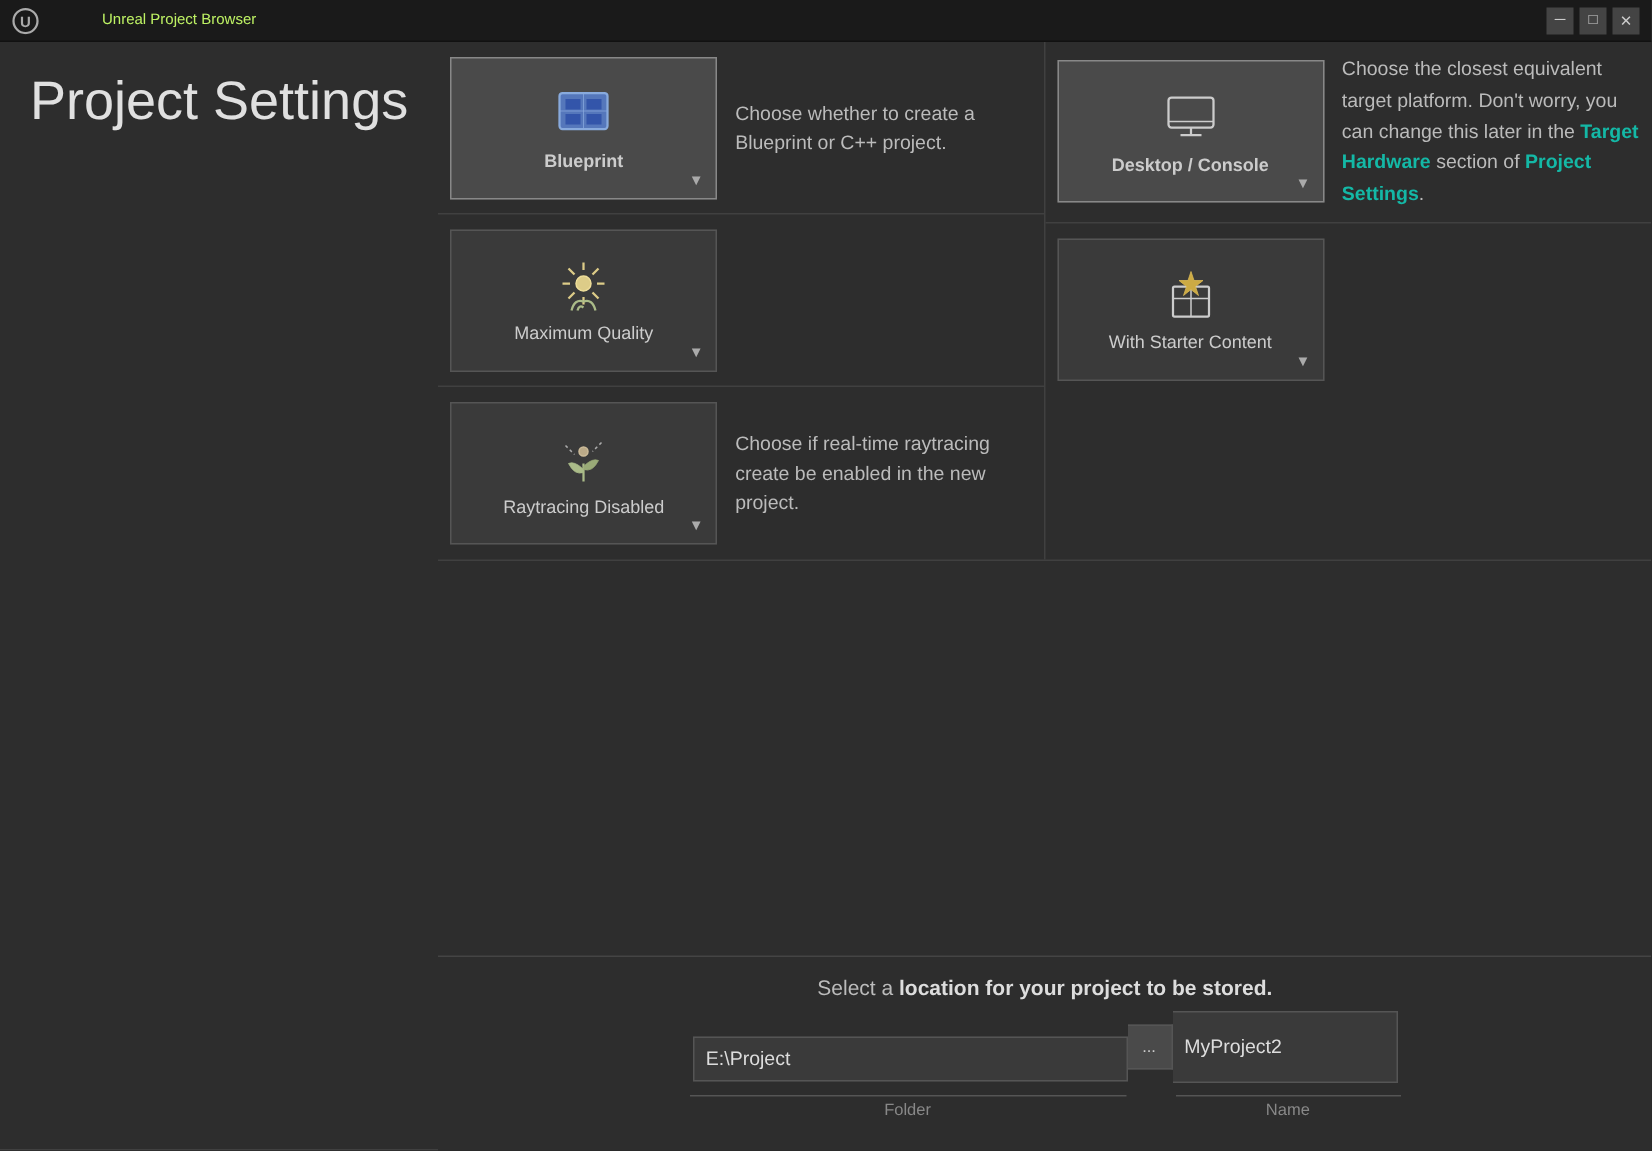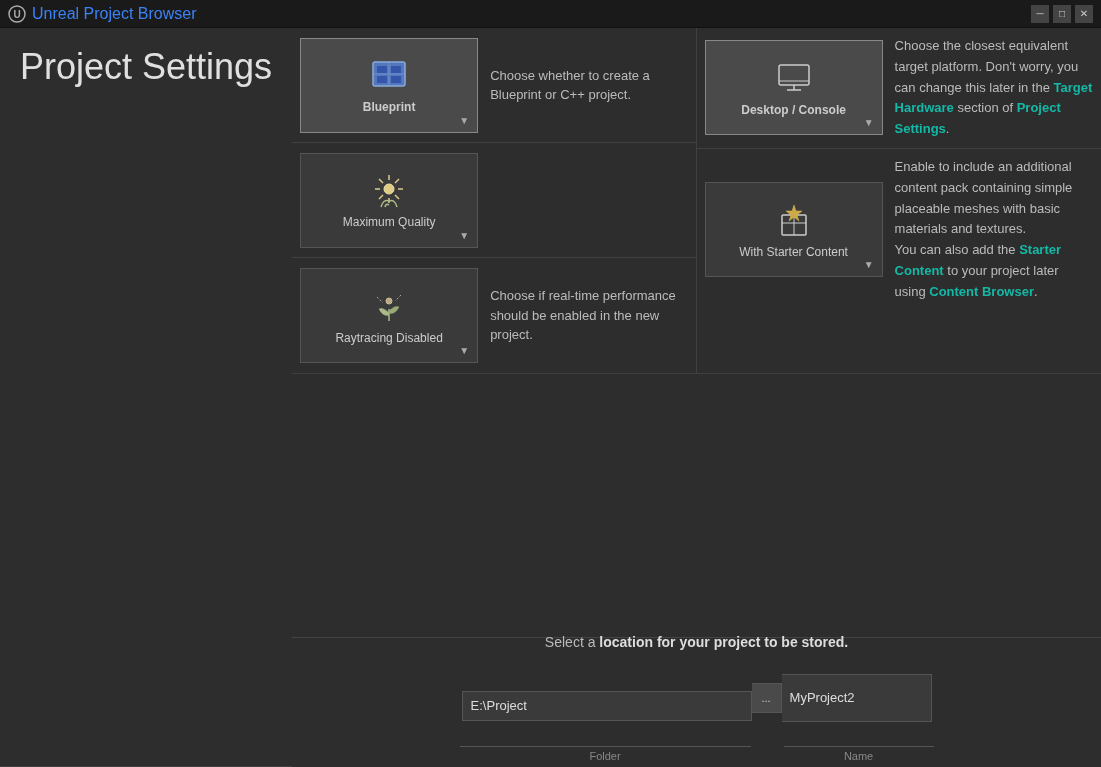--- a/index.html
+++ b/index.html
@@ -30,22 +30,23 @@
     .title-bar-logo {
       width: 18px;
       height: 18px;
       color: #aaa;
       font-size: 14px;
       display: flex;
       align-items: center;
       justify-content: center;
     }
     .title-bar-title {
-      font-size: 16px;
-      color: #3b82f6;
+      font-size: 10px;
+      color: #bef264;
+      margin-left: 36px;
     }
     .title-bar-controls {
       display: flex;
       gap: 4px;
     }
     .title-bar-btn {
       width: 18px;
       height: 18px;
       background: #444;
       border: none;
@@ -180,21 +181,21 @@
 
     
     .bottom-bar {
       height: 130px;
       background: #2d2d2d;
       border-top: 1px solid #444;
       display: flex;
       flex-direction: column;
       align-items: center;
       justify-content: center;
-      gap: 24px;
+      gap: 8px;
       padding-bottom: 10px;
     }
 
     .location-label {
       font-size: 14px;
       color: #bbb;
     }
     .location-label span {
       font-weight: 700;
       color: #ddd;
@@ -392,21 +393,21 @@
                 <path d="M20 26 Q14 20 10 22 Q14 30 20 28" fill="#aabb88" stroke="#aabb88" stroke-width="0.5"></path>
                 <path d="M20 24 Q26 18 30 20 Q26 28 20 26" fill="#99aa77" stroke="#99aa77" stroke-width="0.5"></path>
                 <circle cx="20" cy="14" r="3" fill="#bbaa88" stroke="#ccbb99" stroke-width="1"></circle>
                 <path d="M8 10 L14 16" stroke="#aaa" stroke-width="1" stroke-dasharray="2,2"></path>
                 <path d="M32 8 L26 14" stroke="#aaa" stroke-width="1" stroke-dasharray="2,2"></path>
               </svg>
             </div>
             <span class="card-label">Raytracing Disabled</span>
             <span class="dropdown-arrow">▼</span>
           </div>
-          <div class="setting-desc">Choose if real-time performance should be enabled in the new project.</div>
+          <div class="setting-desc">Choose if real-time raytracing create be enabled in the new project.</div>
         </div>
 
       </div>
 
       <div class="settings-right">
 
         <div class="right-setting-row">
           <div class="setting-card selected">
             <div class="card-icon desktop-icon">
               <svg viewBox="0 0 40 40" fill="none" xmlns="http://www.w3.org/2000/svg">
@@ -432,24 +433,20 @@
                 <rect x="8" y="14" width="24" height="20" rx="1" stroke="#ccc" stroke-width="1.5" fill="none"></rect>
                 <line x1="8" y1="22" x2="32" y2="22" stroke="#ccc" stroke-width="1"></line>
                 <line x1="20" y1="14" x2="20" y2="34" stroke="#ccc" stroke-width="1"></line>
 
                 <polygon points="20,4 22,10 28,10 23,14 25,20 20,16 15,20 17,14 12,10 18,10" fill="#ccaa44" stroke="#ddbb55" stroke-width="0.5"></polygon>
               </svg>
             </div>
             <span class="card-label">With Starter Content</span>
             <span class="dropdown-arrow">▼</span>
           </div>
-          <div class="right-setting-desc">
-            Enable to include an additional content pack containing simple placeable meshes with basic materials and textures.<br>
-            You can also add the <strong>Starter Content</strong> to your project later using <strong>Content Browser</strong>.
-          </div>
         </div>
 
       </div>
     </div>
 
     <div style="flex:1;"></div>
 
     <div class="bottom-bar">
       <div class="location-label">
         Select a <span><strong>location</strong></span> <span>for your project to be stored.</span>

